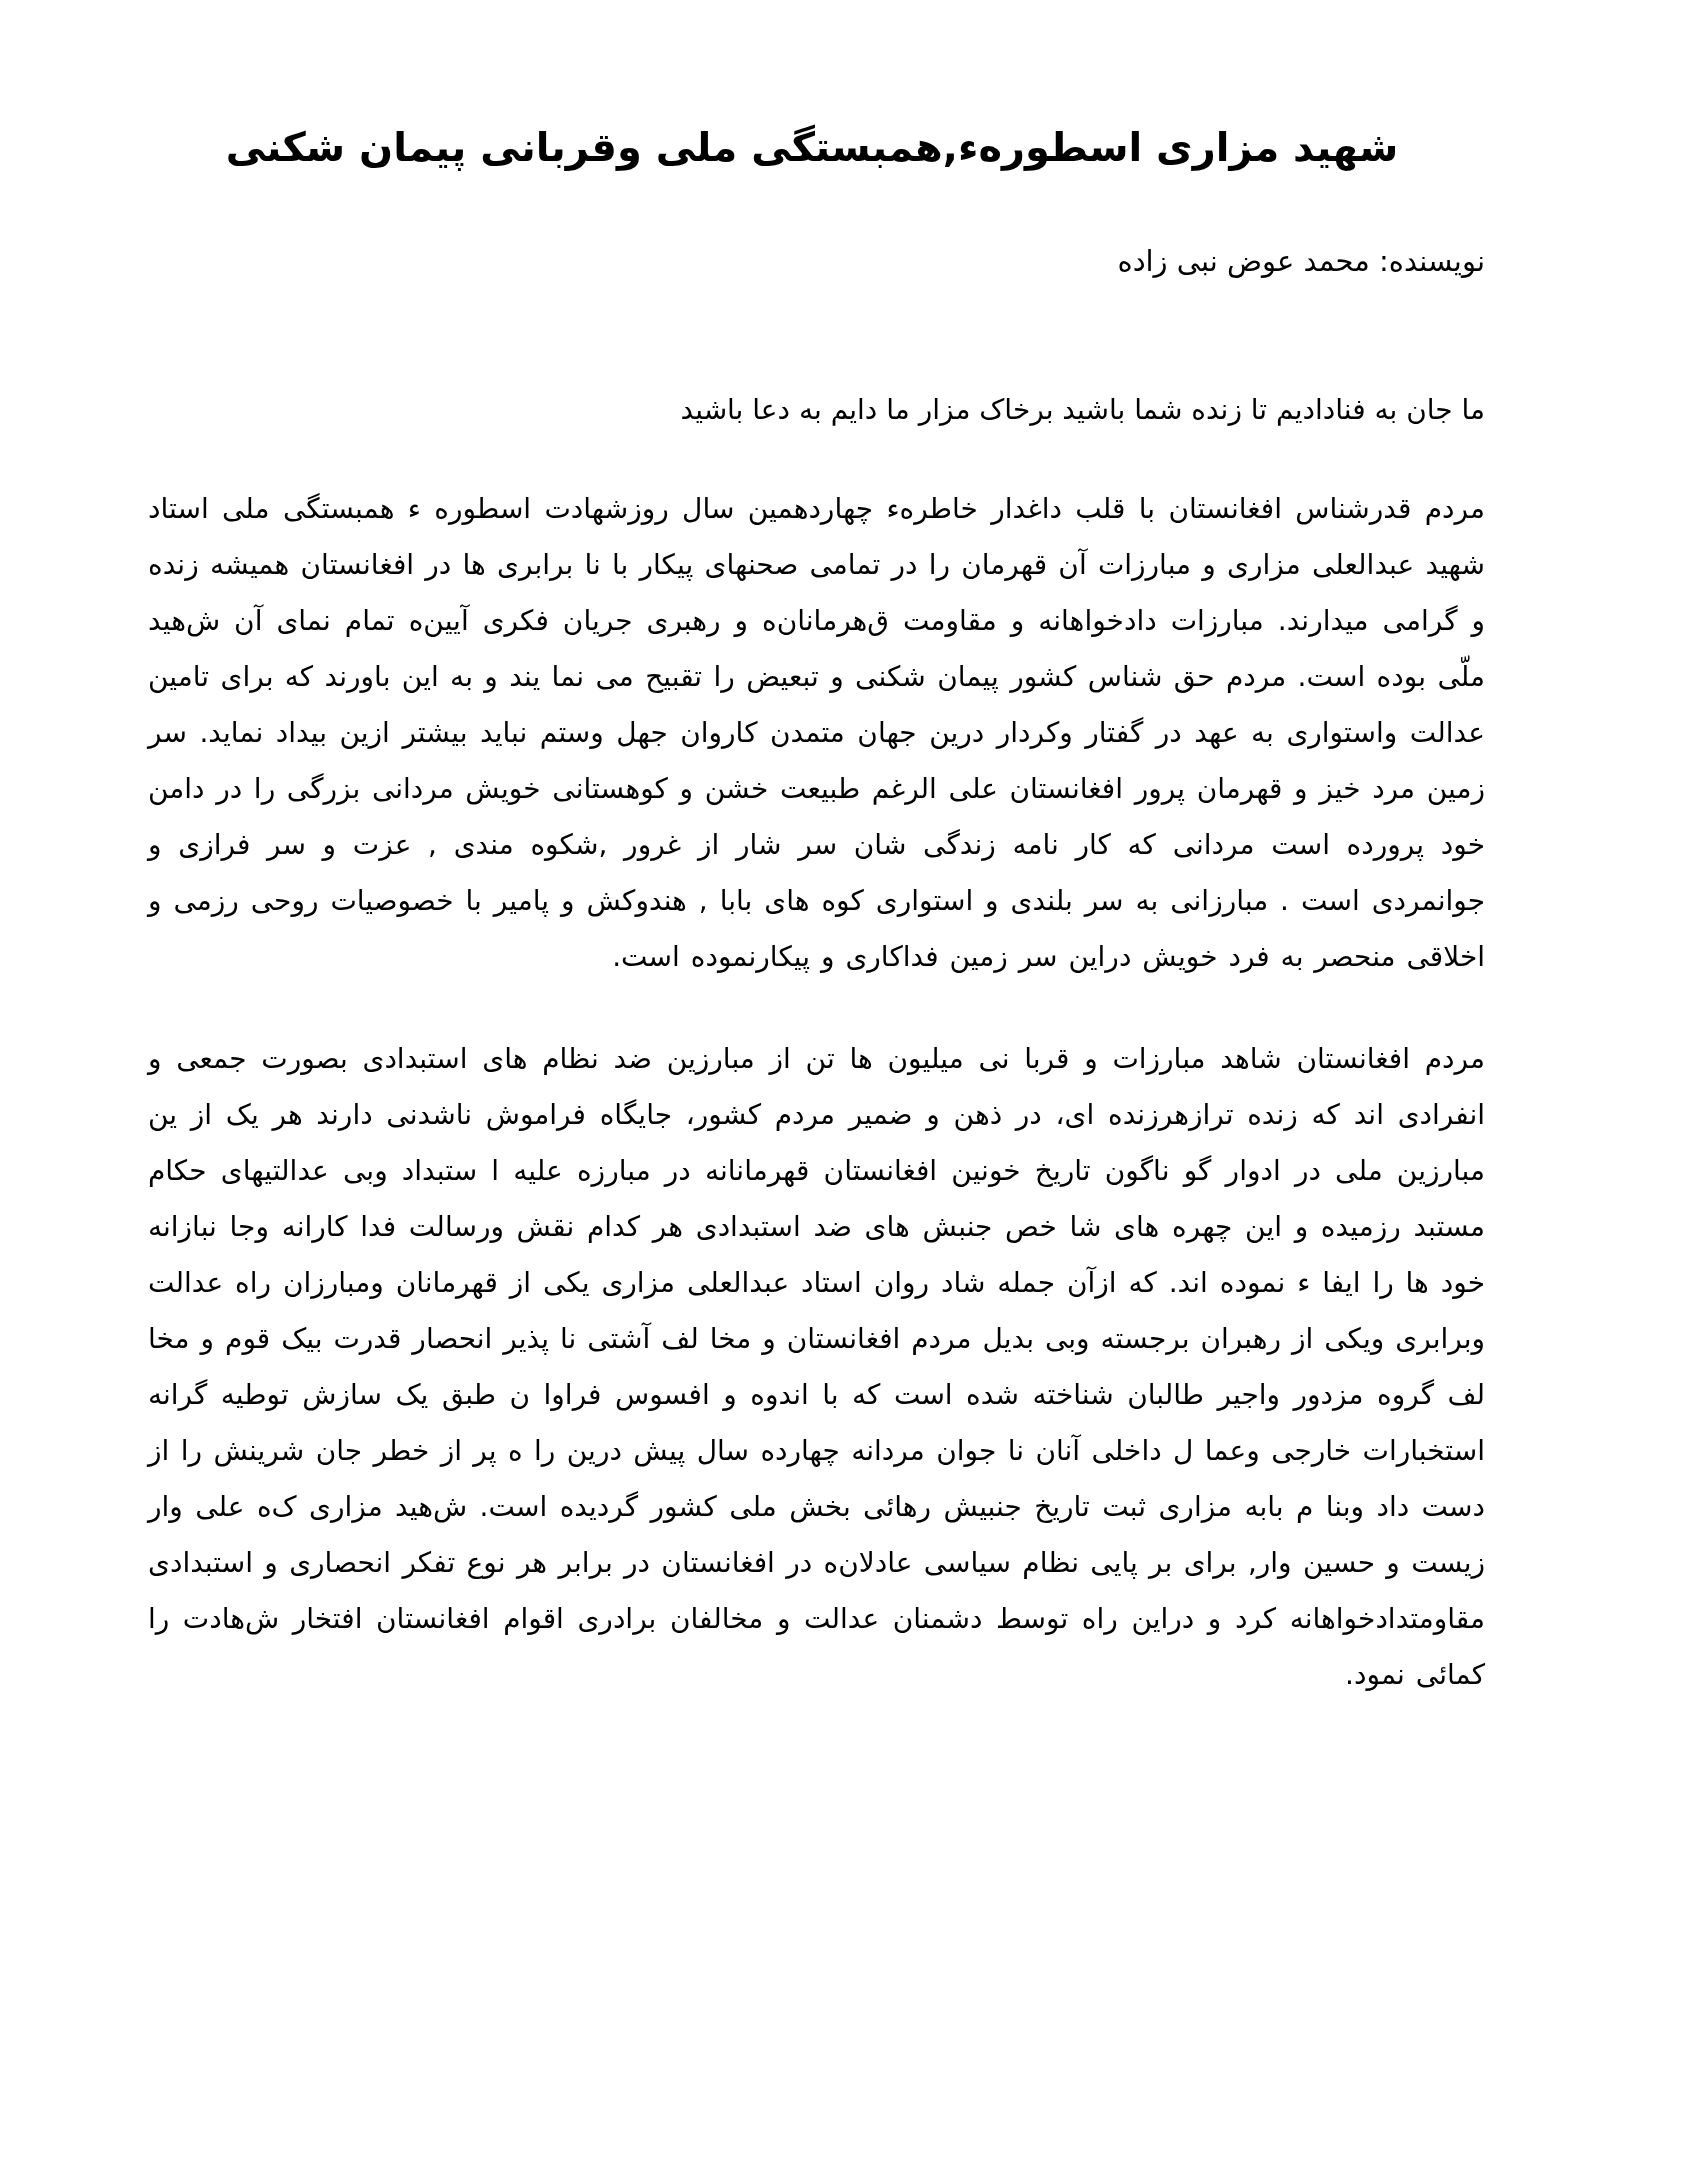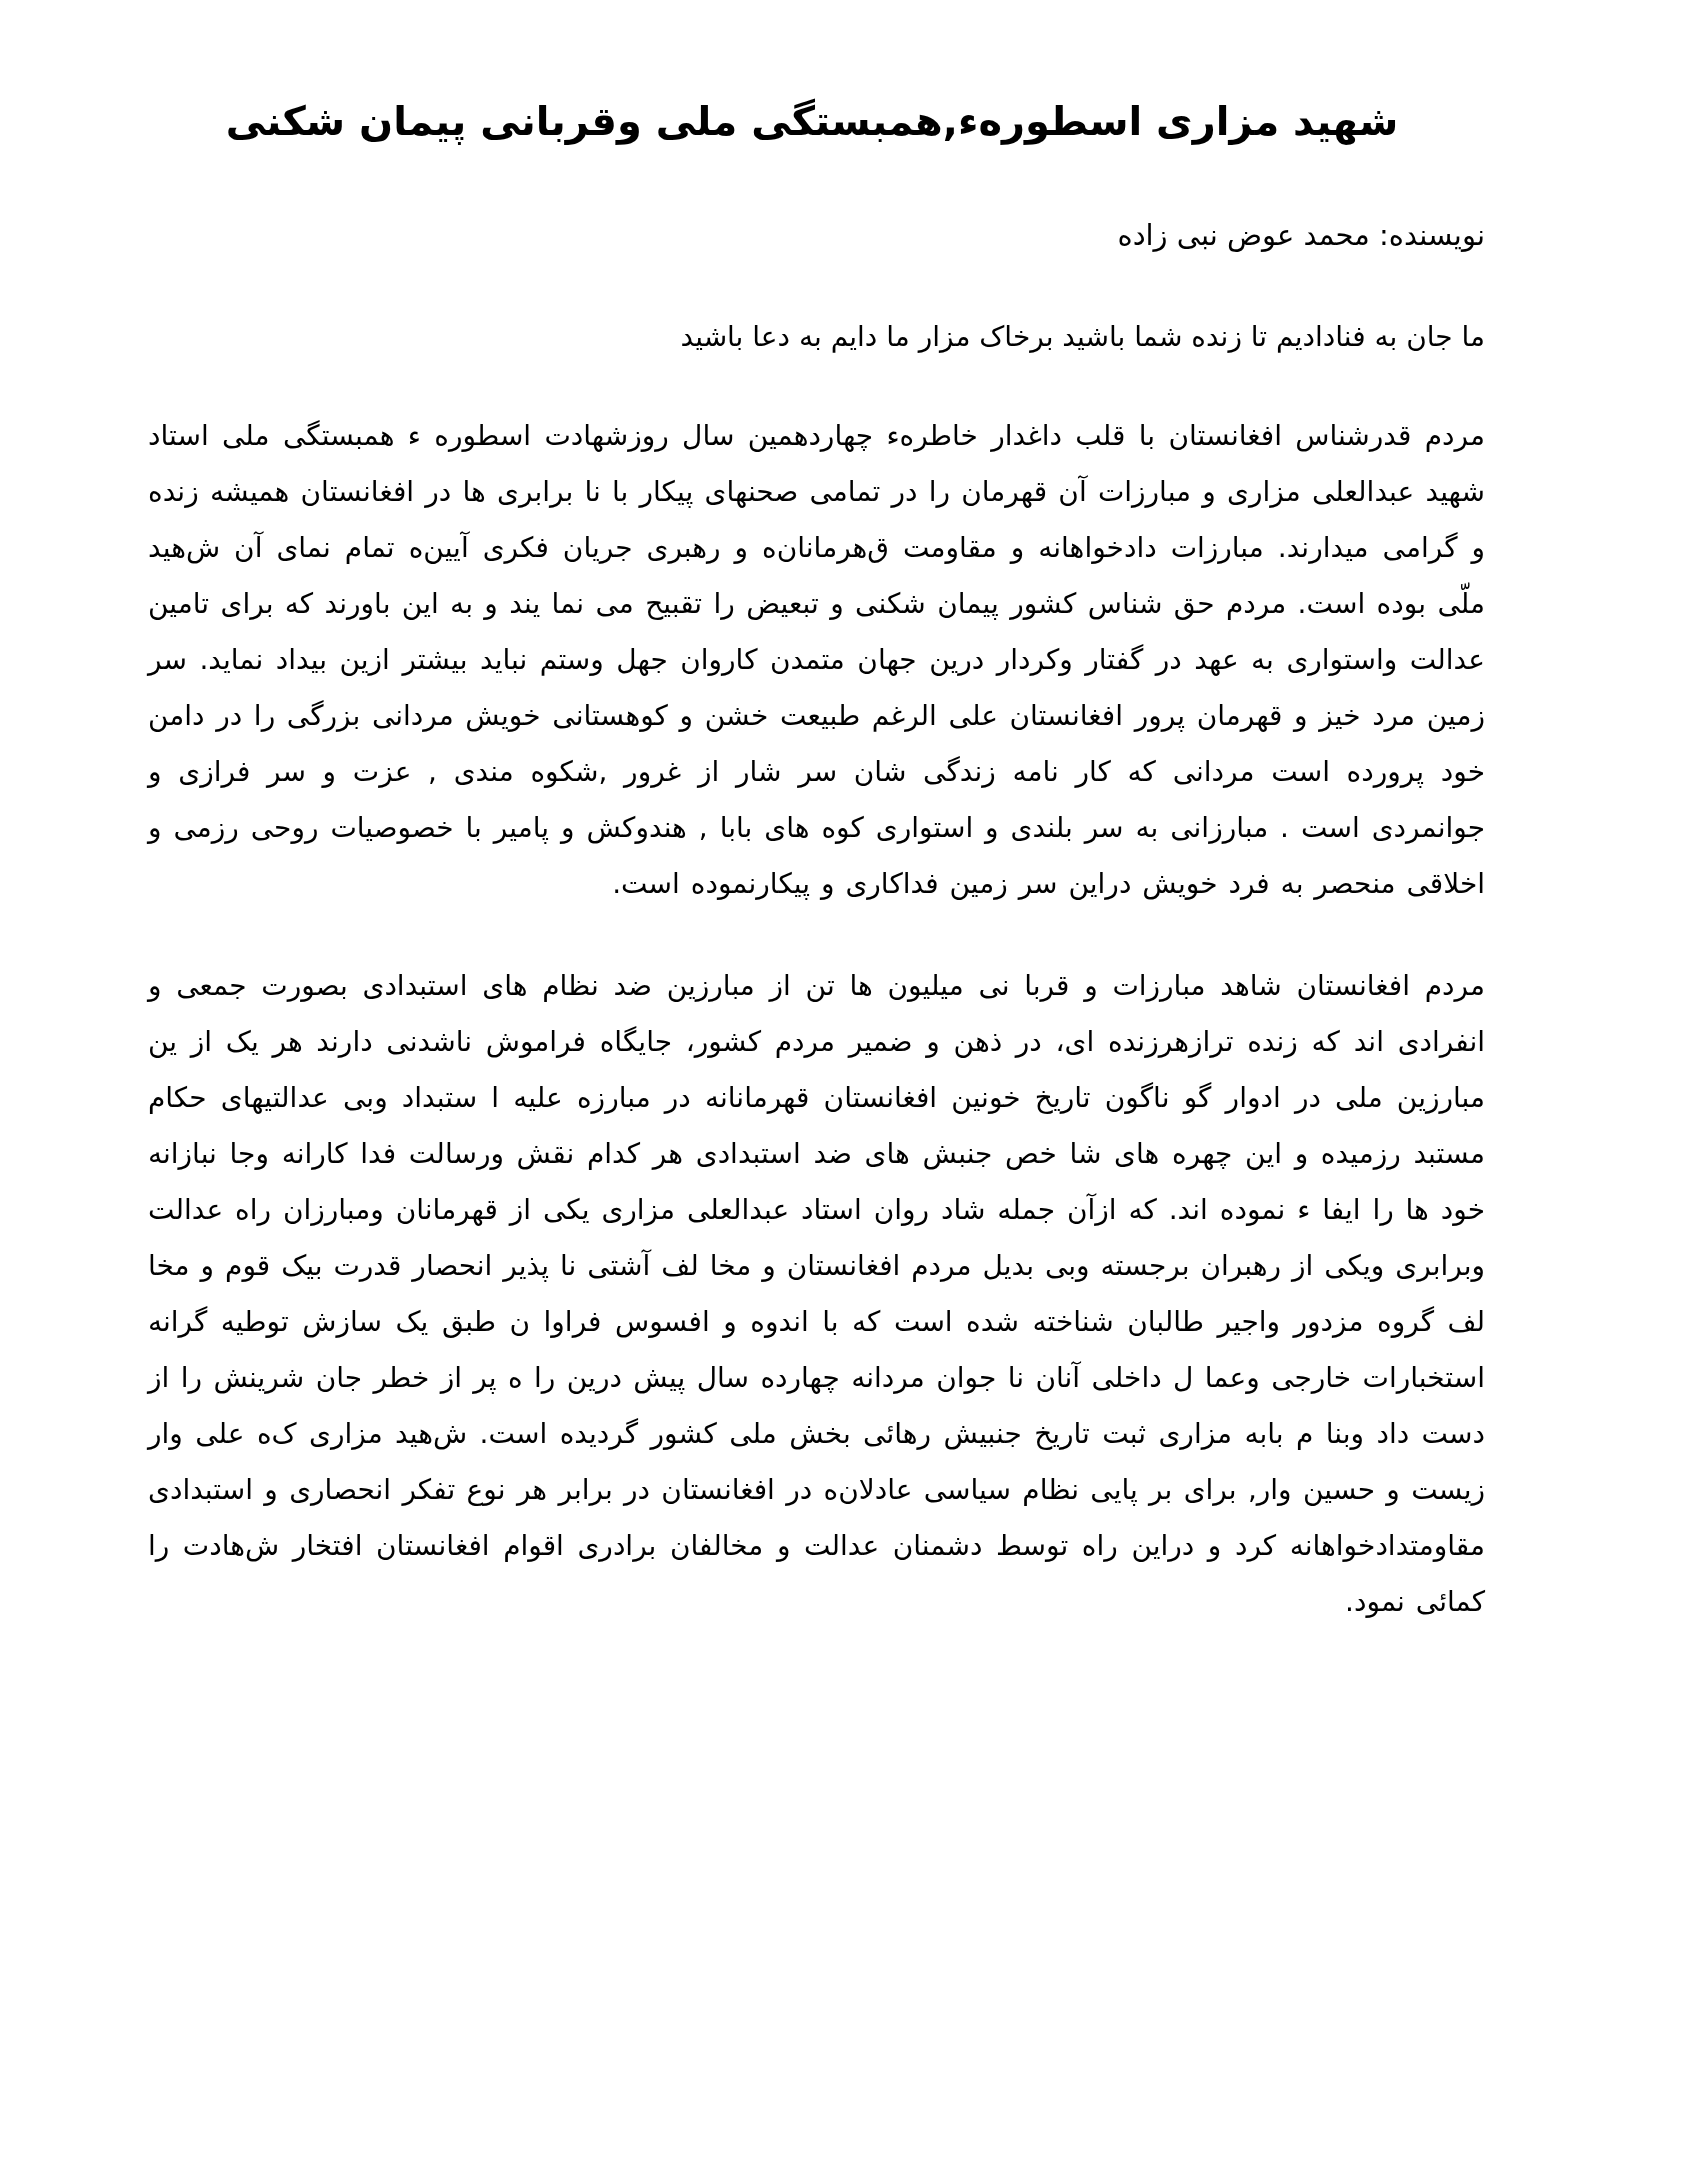--- a/index.html
+++ b/index.html
@@ -18,35 +18,35 @@
     direction: rtl;
     box-sizing: border-box;
     width: 1683px;
     height: 2178px;
     padding-right: 198px;
     padding-left: 139px;
     background: #ffffff;
   }
   .title {
     margin: 0;
-    padding-top: 90px;
+    padding-top: 116px;
     font-size: 40px;
     font-weight: bold;
     line-height: 63px;
     text-align: center;
   }
   .byline {
     margin: 61px 0 0 0;
     font-size: 29px;
     font-weight: normal;
     line-height: 42px;
     text-align: right;
   }
   .dedication {
-    margin: 60px 0 0 0;
+    margin: 107px 0 0 0;
     font-size: 28px;
     font-weight: normal;
     line-height: 42px;
     text-align: right;
   }
   .body-para {
     margin: 46px 0 0 9px;
     font-size: 28px;
     font-weight: normal;
     line-height: 56px;

